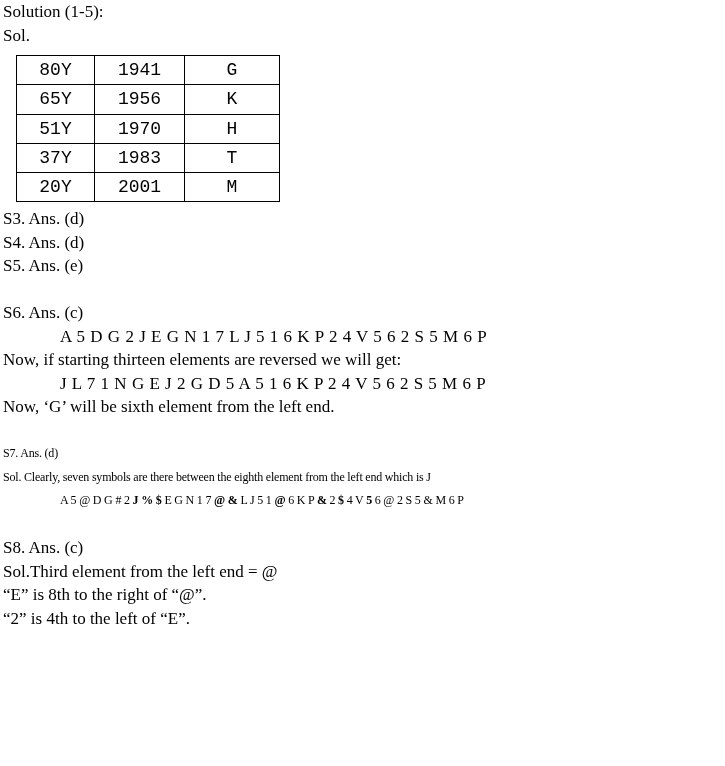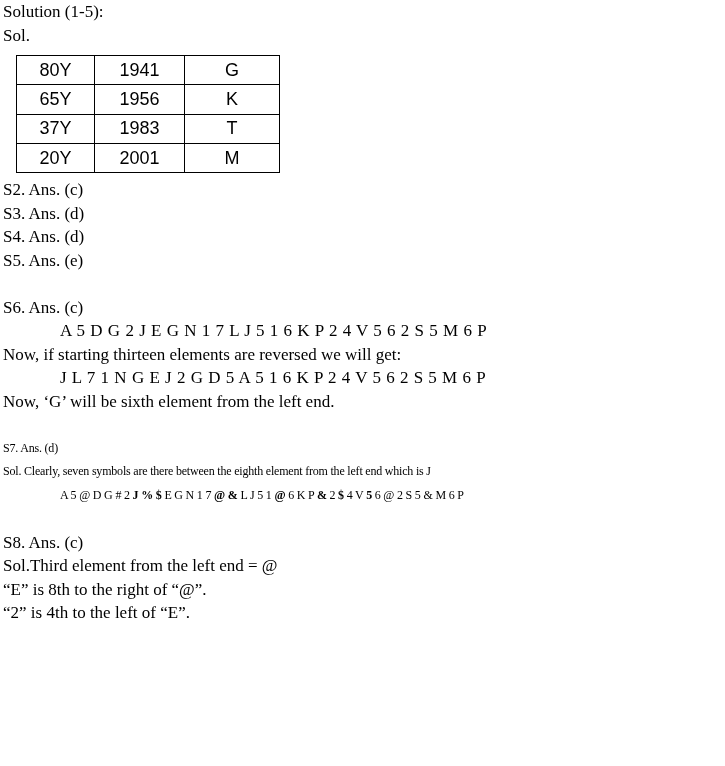--- a/index.html
+++ b/index.html
@@ -9,21 +9,21 @@
       color: #000; font-size: 16px;
     }
     .page { position: absolute; left: 3px; top: 0; width: 722px; }
     .line { height: 23.5px; line-height: 23.5px; white-space: nowrap; }
     .bold { font-weight: normal; }
     .serif { font-family: "Liberation Serif", serif; font-size: 17px; }
     .indent { padding-left: 57px; letter-spacing: 0.5px; }
     .gap { height: 23.5px; }
     table.sol {
       border-collapse: collapse; margin: 8px 0 5px 13px;
-      font-family: Liberation Sans, sans-serif; font-size: 18px;
+      font-family: Liberation Mono, monospace; font-size: 18px;
     }
     table.sol td {
       border: 1.5px solid #000; height: 28.3px; padding: 0; text-align: center;
     }
     td.c1 { width: 77px; }
     td.c2 { width: 89px; }
     td.c3 { width: 94px; }
     .s7 { font-family: "Liberation Serif", serif; font-size: 12px; letter-spacing: -0.2px; }
     .b { font-weight: bold; }
   </style>
@@ -40,33 +40,37 @@
       <td class="c1">80Y</td>
       <td class="c2">1941</td>
       <td class="c3">G</td>
     </tr>
     <tr>
       <td class="c1">65Y</td>
       <td class="c2">1956</td>
       <td class="c3">K</td>
     </tr>
     <tr>
+      <td class="c1">51Y</td>
+      <td class="c2">1970</td>
+      <td class="c3">H</td>
+    </tr>
+    <tr>
       <td class="c1">37Y</td>
       <td class="c2">1983</td>
       <td class="c3">T</td>
     </tr>
     <tr>
       <td class="c1">20Y</td>
       <td class="c2">2001</td>
       <td class="c3">M</td>
     </tr>
   </tbody>
     </table>
 
-  <div class="line bold serif">S2. Ans. (c)</div>
   <div class="line bold serif">S3. Ans. (d)</div>
   <div class="line bold serif">S4. Ans. (d)</div>
   <div class="line bold serif">S5. Ans. (e)</div>
   <div class="gap"></div>
 
   <div class="line bold serif">S6. Ans. (c)</div>
   <div class="line serif indent">A 5 D G 2 J E G N 1 7 L J 5 1 6 K P 2 4 V 5 6 2 S 5 M 6 P</div>
   <div class="line serif">Now, if starting thirteen elements are reversed we will get:</div>
   <div class="line serif indent">J L 7 1 N G E J 2 G D 5 A 5 1 6 K P 2 4 V 5 6 2 S 5 M 6 P</div>
   <div class="line serif">Now, ‘G’ will be sixth element from the left end.</div>

